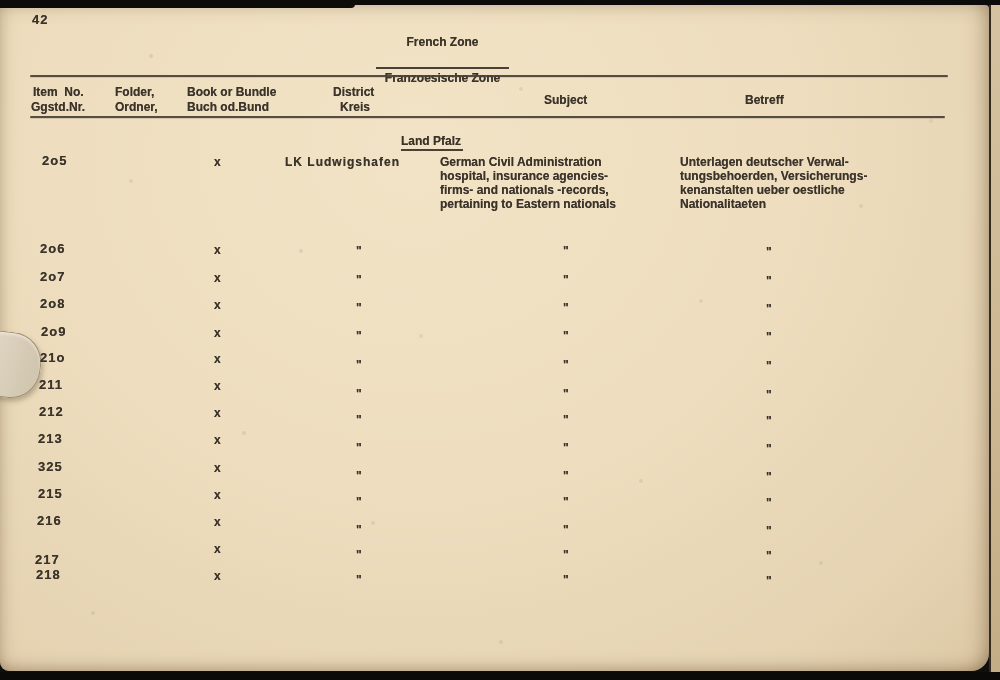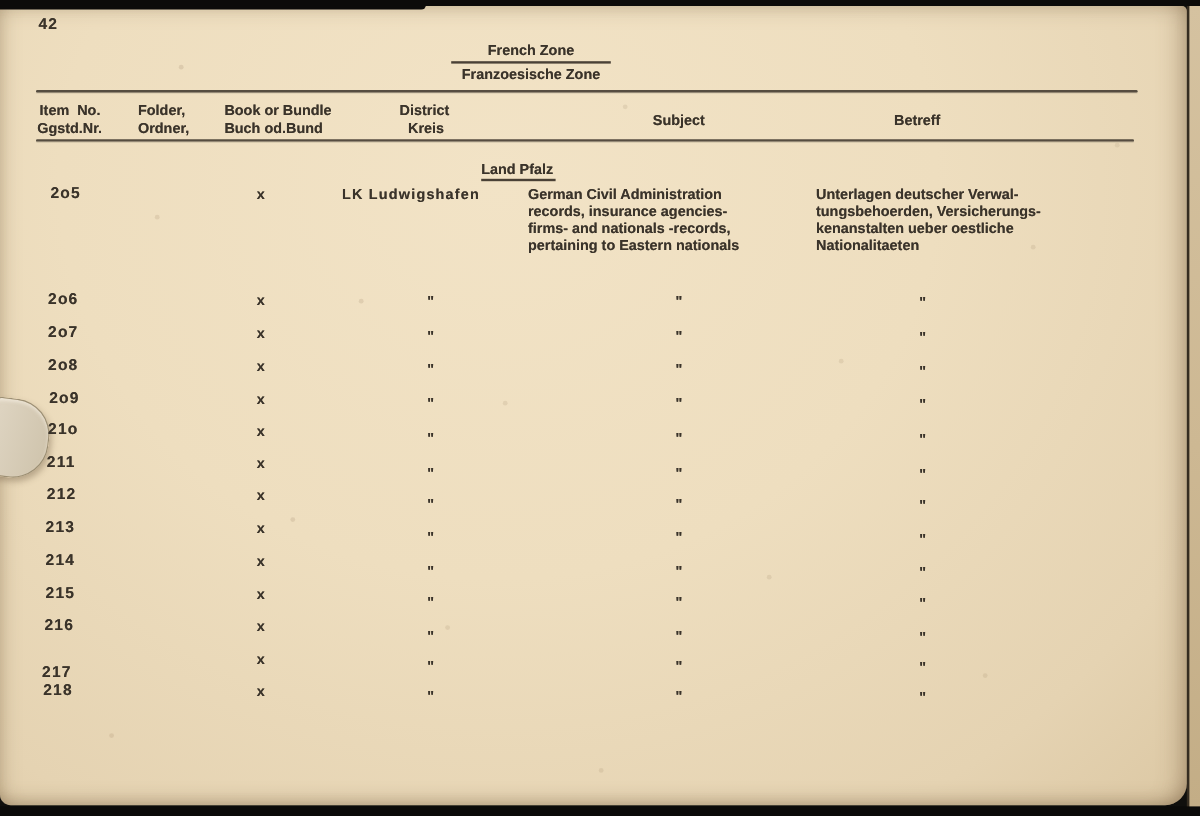--- a/index.html
+++ b/index.html
@@ -36,21 +36,21 @@
     position:absolute;color:var(--ink,#3a332a);font-weight:700;
     font-size:12px;line-height:14px;white-space:pre;
     text-shadow:0 0 .5px rgba(58,51,42,.7);
   }
   .num{font-size:13px;letter-spacing:1px;}
   .district-text{letter-spacing:1px;}
   .hdr{line-height:15px;}
   .rule{position:absolute;height:2px;background:var(--rule,#4a4136);opacity:.92;border-radius:1px;box-shadow:0 1px 0 rgba(74,65,54,.18);}
   .title-wrap{position:absolute;left:376px;top:35px;width:133px;text-align:center;}
   .title-wrap .t{position:static;display:block;}
-  .title-en{border-bottom:2px solid var(--rule,#4a4136);padding-bottom:2px;}
+  .title-en{border-bottom:2px solid var(--rule,#4a4136);padding-bottom:18px;}
   .title-de{padding-top:2px;}
   .section{border-bottom:2px solid var(--rule,#4a4136);padding-bottom:1px;padding-right:2px;text-align:right;}
   .block div{height:14px;}
   .edge-top{position:absolute;top:0;left:0;right:0;height:5px;background:#0c0b0a;}
   .edge-top-left{position:absolute;top:0;left:0;width:355px;height:8px;background:#0c0b0a;border-radius:0 0 4px 0;}
   .edge-bottom{position:absolute;bottom:0;left:0;right:0;height:8px;background:#0b0a09;}
   .speckles{
     position:absolute;left:0;top:0;width:2px;height:2px;border-radius:50%;
     box-shadow:
       150px 55px 0 1px rgba(120,95,65,.15), 520px 88px 0 1px rgba(120,95,65,.12),
@@ -94,21 +94,21 @@
     <div class="t hdr" style="left:745px;top:93px;">Betreff</div>
 
     <div class="rule" style="left:30px;top:116px;width:915px;"></div>
 
     <div class="t section" style="left:401px;top:134px;">Land Pfalz</div>
 
     <div id="rows">
         <div class="t num" style="left: 42px; top: 154px;">2o5</div>
         <div class="t " style="left: 214px; top: 155px;">x</div>
         <div class="t district-text" style="left: 285px; top: 155px;">LK Ludwigshafen</div>
-        <div class="t block" style="left: 440px; top: 155px;"><div>German Civil Administration</div><div>records, insurance agencies-</div><div>firms- and nationals -records,</div><div>pertaining to Eastern nationals</div></div>
+        <div class="t block" style="left: 440px; top: 155px;"><div>German Civil Administration</div><div>hospital, insurance agencies-</div><div>firms- and nationals -records,</div><div>pertaining to Eastern nationals</div></div>
         <div class="t block" style="left: 680px; top: 155px;"><div>Unterlagen deutscher Verwal-</div><div>tungsbehoerden, Versicherungs-</div><div>kenanstalten ueber oestliche</div><div>Nationalitaeten</div></div>
         <div class="t num" style="left: 40px; top: 242px;">2o6</div>
         <div class="t " style="left: 214px; top: 243px;">x</div>
         <div class="t " style="left: 356px; top: 244px;">"</div>
         <div class="t " style="left: 563px; top: 244px;">"</div>
         <div class="t " style="left: 766px; top: 245px;">"</div>
         <div class="t num" style="left: 40px; top: 270px;">2o7</div>
         <div class="t " style="left: 214px; top: 271px;">x</div>
         <div class="t " style="left: 356px; top: 273px;">"</div>
         <div class="t " style="left: 563px; top: 273px;">"</div>
@@ -136,21 +136,21 @@
         <div class="t num" style="left: 39px; top: 405px;">212</div>
         <div class="t " style="left: 214px; top: 406px;">x</div>
         <div class="t " style="left: 356px; top: 413px;">"</div>
         <div class="t " style="left: 563px; top: 413px;">"</div>
         <div class="t " style="left: 766px; top: 414px;">"</div>
         <div class="t num" style="left: 38px; top: 432px;">213</div>
         <div class="t " style="left: 214px; top: 433px;">x</div>
         <div class="t " style="left: 356px; top: 441px;">"</div>
         <div class="t " style="left: 563px; top: 441px;">"</div>
         <div class="t " style="left: 766px; top: 442px;">"</div>
-        <div class="t num" style="left: 38px; top: 460px;">214</div>
+        <div class="t num" style="left: 38px; top: 460px;">325</div>
         <div class="t " style="left: 214px; top: 461px;">x</div>
         <div class="t " style="left: 356px; top: 469px;">"</div>
         <div class="t " style="left: 563px; top: 469px;">"</div>
         <div class="t " style="left: 766px; top: 470px;">"</div>
         <div class="t num" style="left: 38px; top: 487px;">215</div>
         <div class="t " style="left: 214px; top: 488px;">x</div>
         <div class="t " style="left: 356px; top: 495px;">"</div>
         <div class="t " style="left: 563px; top: 495px;">"</div>
         <div class="t " style="left: 766px; top: 496px;">"</div>
         <div class="t num" style="left: 37px; top: 514px;">216</div>

